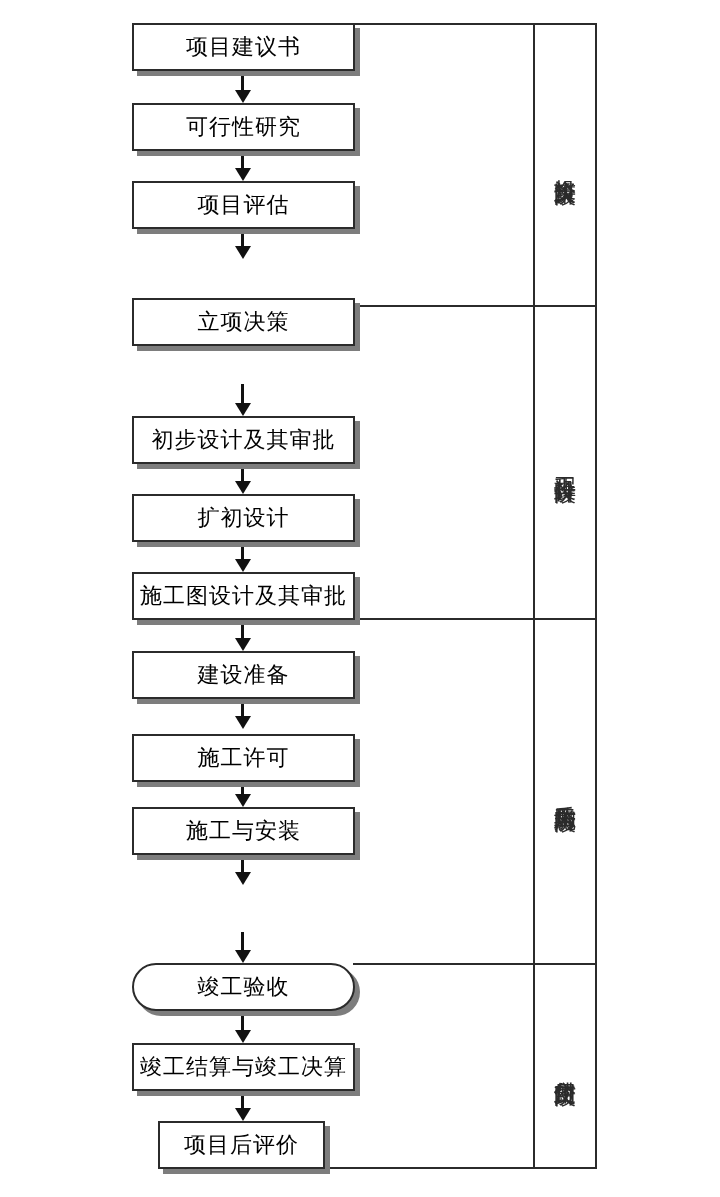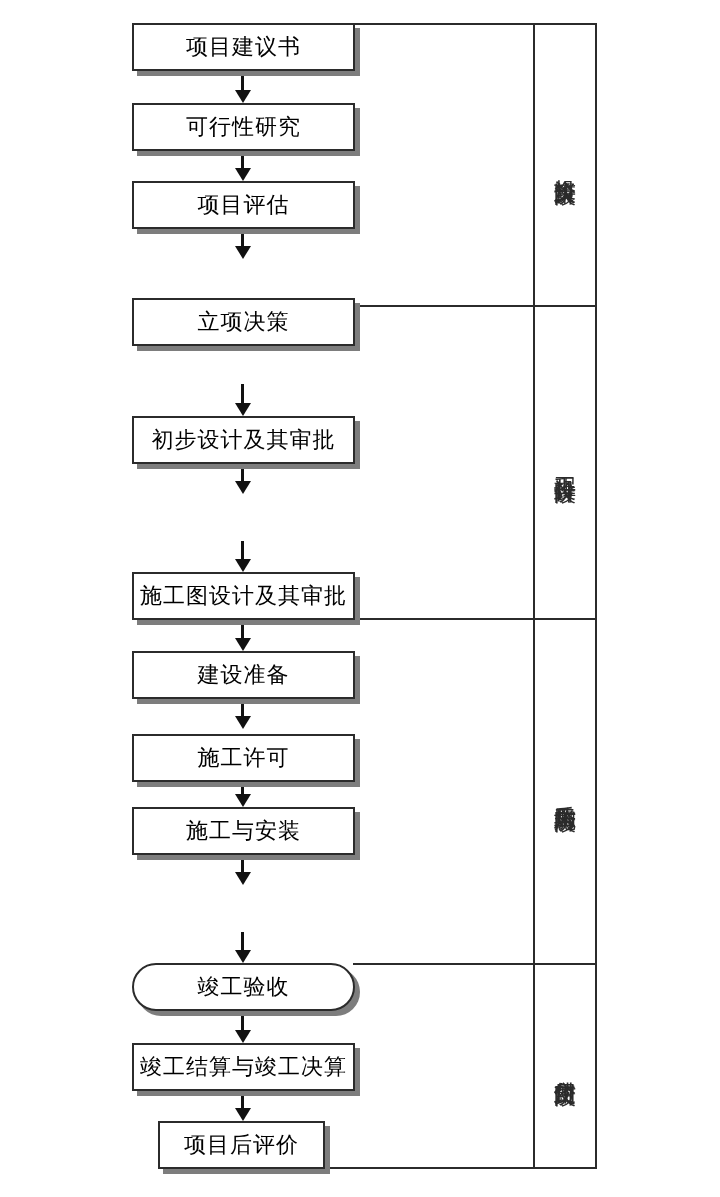--- a/index.html
+++ b/index.html
@@ -111,20 +111,23 @@
     </div>
   <div class="box" style="top:181px;">
       <span>项目评估</span>
     </div>
   <div class="box" style="top:253px;margin-top:45px;">
       <span>立项决策</span>
     </div>
   <div class="box" style="top:416px;">
       <span>初步设计及其审批</span>
     </div>
+  <div class="box" style="top:494px;">
+      <span>扩初设计</span>
+    </div>
   <div class="box" style="top:572px;">
       <span>施工图设计及其审批</span>
     </div>
   <div class="box" style="top:651px;">
       <span>建设准备</span>
     </div>
   <div class="box" style="top:734px;">
       <span>施工许可</span>
     </div>
   <div class="box" style="top:807px;">

